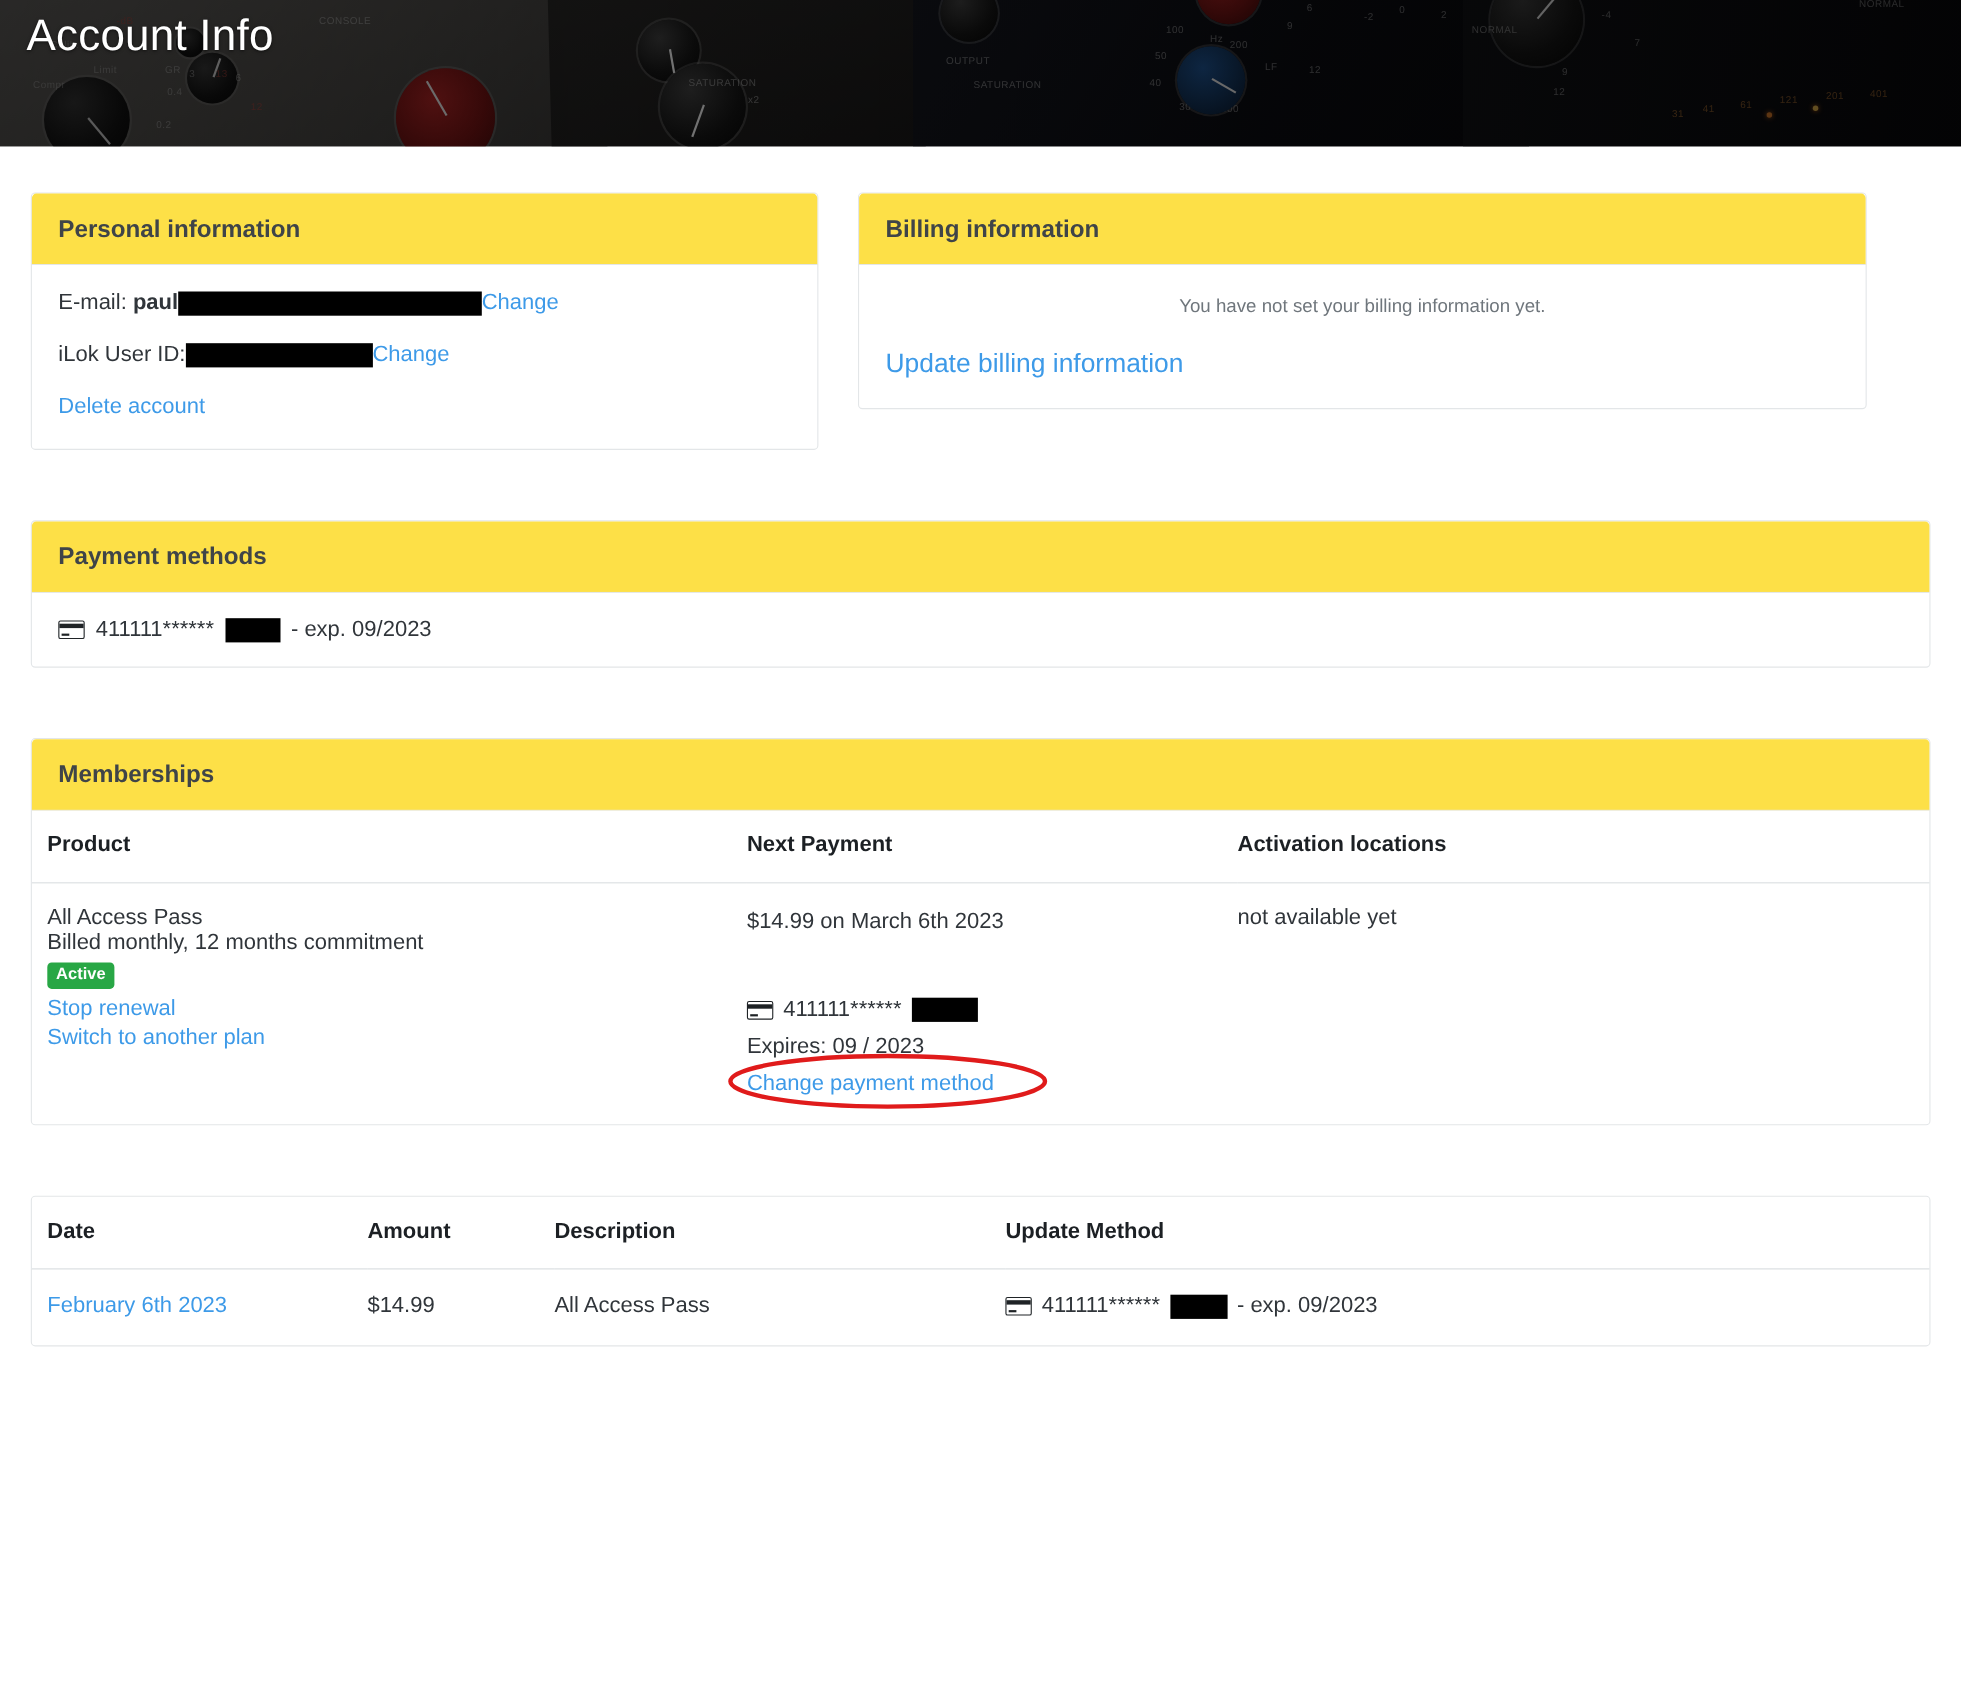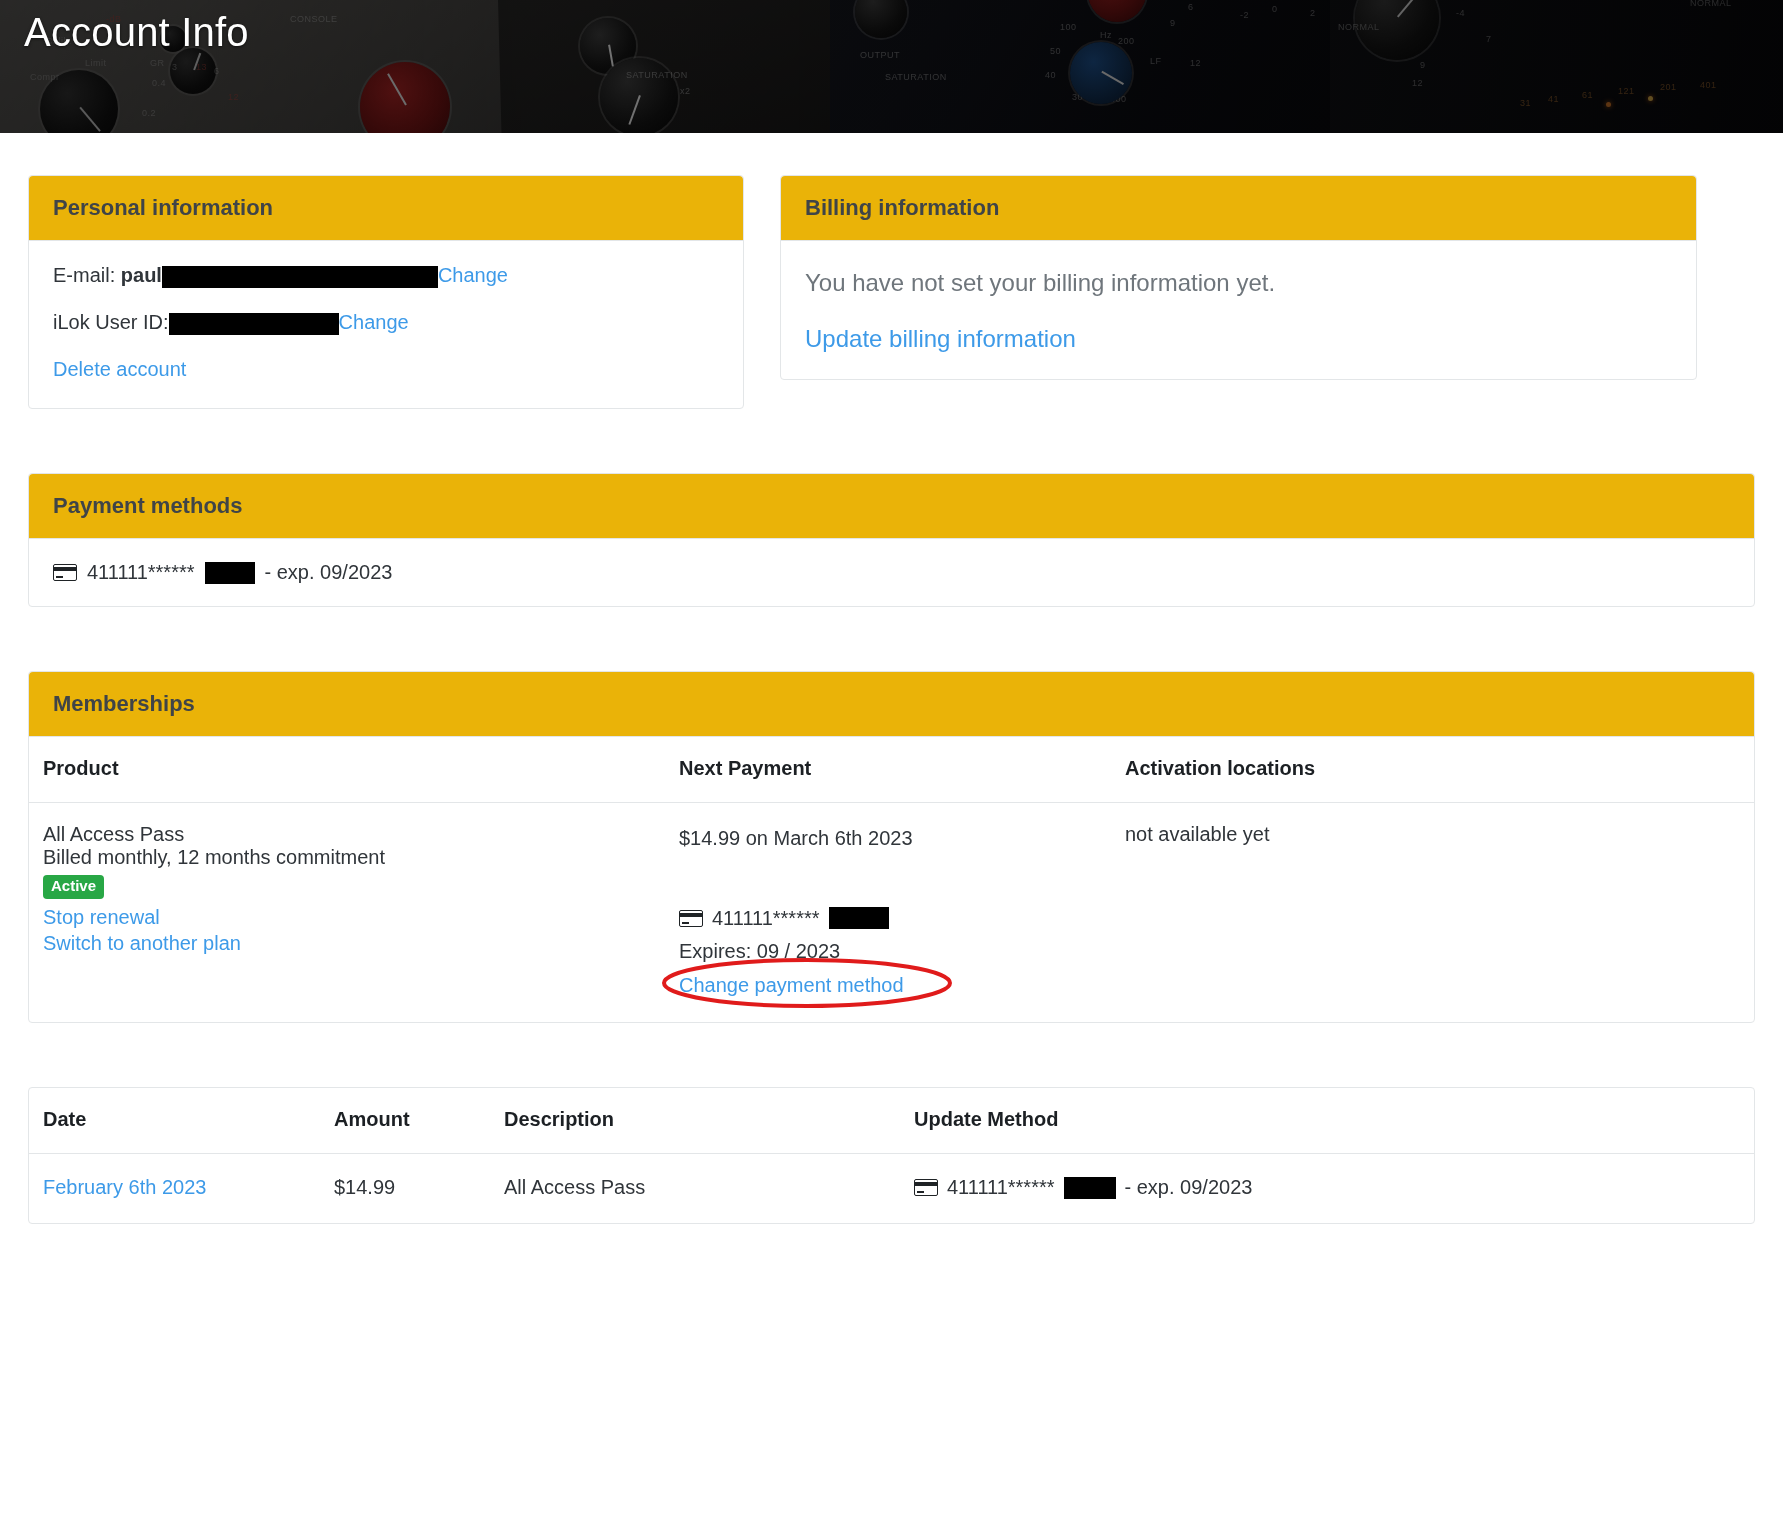--- a/index.html
+++ b/index.html
@@ -96,21 +96,21 @@
     padding: 0 28px;
     width: 1783px;
   }
 
   .card {
     border: 1px solid #e3e6e8;
     border-radius: 4px;
     background: #ffffff;
   }
   .card-head {
-    background: #eab308;
+    background: #fde047;
     border-bottom: 1px solid #e3e6e8;
     padding: 19px 24px;
     font-size: 22px;
     font-weight: bold;
     color: #3f4448;
     border-radius: 4px 4px 0 0;
   }
   .card-body { padding: 22px 24px 26px 24px; }
 
   a.link {
@@ -138,22 +138,23 @@
   .pi-line {
     font-size: 20px;
     color: #30353a;
     margin-bottom: 22px;
     line-height: 1.25;
   }
   .pi-line:last-child { margin-bottom: 0; }
   .pi-line b { font-weight: bold; margin-top: 17px; }
 
   .billing-note {
+    text-align: center;
     color: #6f767c;
-    font-size: 24px;
+    font-size: 17px;
     padding: 6px 0 28px 0;
   }
   .billing-link { font-size: 24px; margin-top: 20px; }
 
   
   .section { margin-top: 64px; }
 
   .pm-row {
     padding: 22px 24px;
     font-size: 20px;

